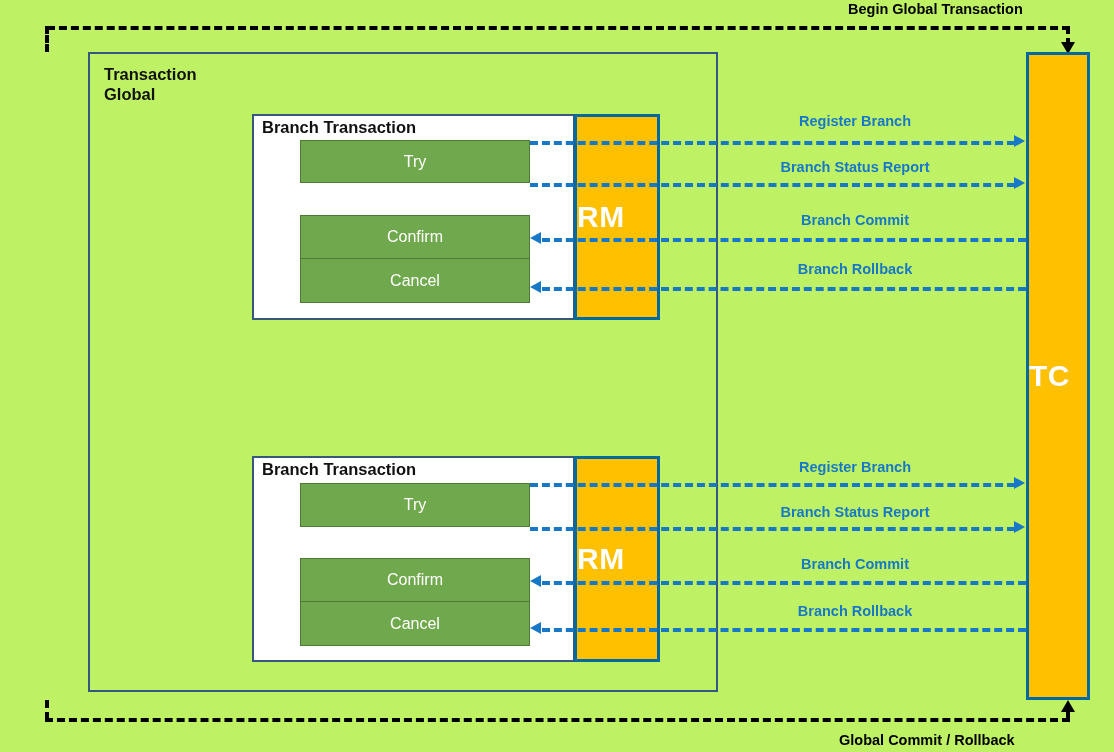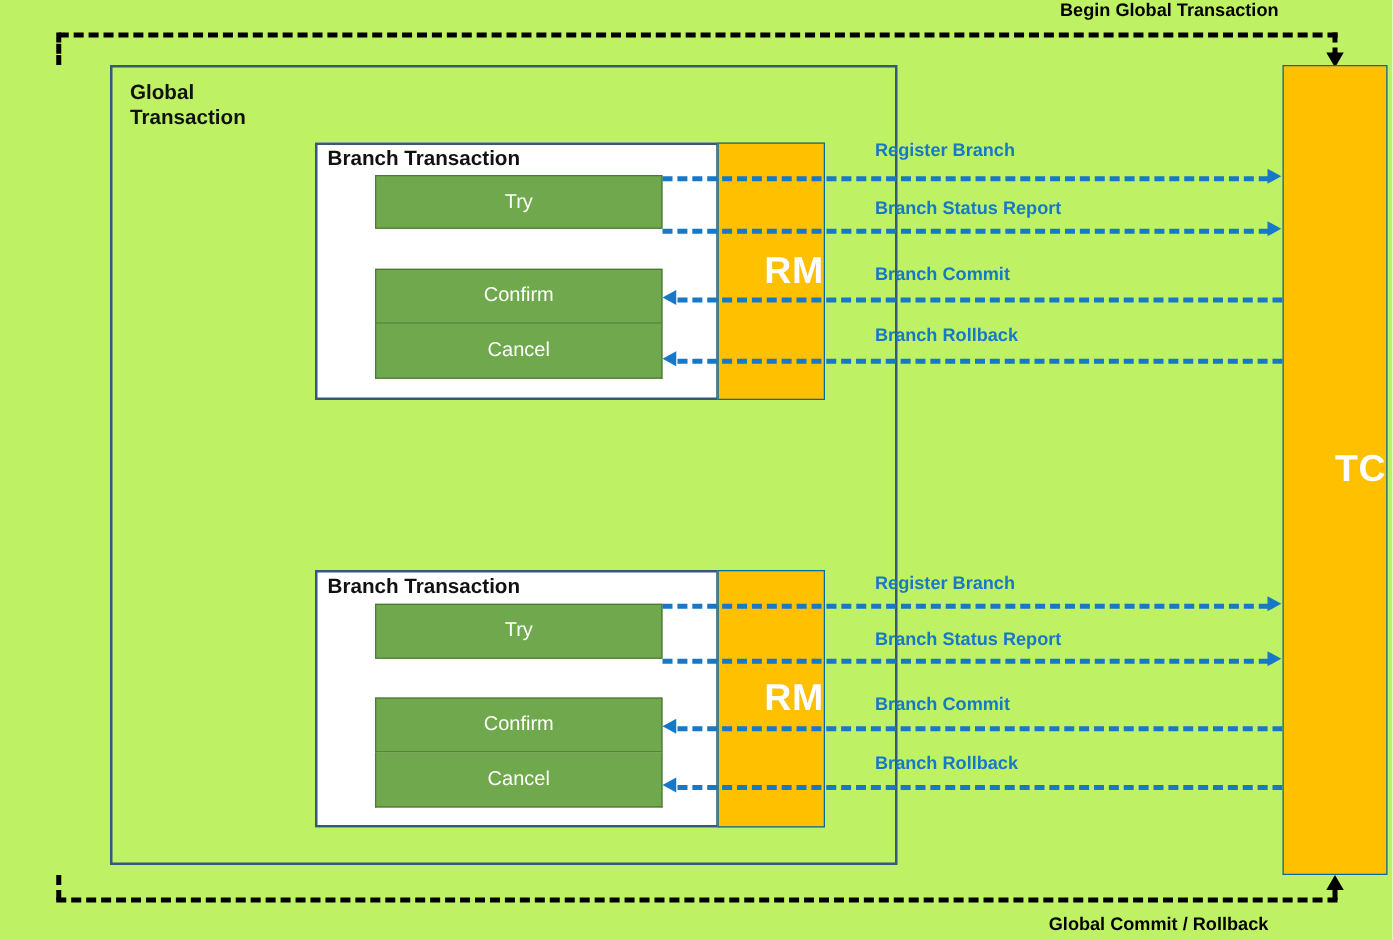--- a/index.html
+++ b/index.html
@@ -4,23 +4,23 @@
 <style>
   html,body{margin:0;padding:0;background:#ffffff;}
   body{font-family:"Liberation Sans",sans-serif;}
   #canvas{position:relative;width:1114px;height:752px;background:#bef264;overflow:hidden;}
 
   .abs{position:absolute;box-sizing:border-box;}
 
   
   .actor{
     background:#FFC000;
-    border:1px solid #0369a1;
+    border:3px solid #0369a1;
     color:#ffffff;
-    display:flex;align-items:center;justify-content:flex-end;
+    display:flex;align-items:center;justify-content:flex-start;
     font-weight:bold;
   }
   .actor-label{font-size:30px;letter-spacing:.5px;color:#ffffff;
     text-shadow:0 0 1px rgba(0,0,0,.08);}
 
   
   .bluebox{border:2px solid #36587E;background:transparent;}
   .bluebox-thin{border:2px solid #36587E;background:#ffffff;}
 
   .box-title{font-size:16.5px;font-weight:bold;color:#111111;line-height:1.24;}
@@ -44,21 +44,21 @@
   }
   .arrow-l{
     width:0;height:0;
     border-right:11px solid #1878C8;
     border-top:6px solid transparent;
     border-bottom:6px solid transparent;
   }
 
   .msg-label{
     font-size:14.5px;font-weight:bold;color:#1878C8;
-    white-space:nowrap;text-align:left;
+    white-space:nowrap;text-align:center;
   }
 
   
   .kline-h{height:0;border-top:4px dashed #000000;}
   .kline-v{width:0;border-left:4px dashed #000000;}
   .arrow-d{
     width:0;height:0;
     border-top:12px solid #000000;
     border-left:7px solid transparent;
     border-right:7px solid transparent;
@@ -79,29 +79,29 @@
 <div id="canvas">
 
   <div class="abs global-label" style="left:848px;top:1px;">Begin Global Transaction</div>
 
   <div class="abs kline-h" style="left:47px;top:26px;width:1023px;"></div>
   <div class="abs kline-v" style="left:45px;top:26px;height:26px;"></div>
   <div class="abs kline-v" style="left:1066px;top:26px;height:20px;"></div>
   <div class="abs arrow-d" style="left:1061px;top:42px;"></div>
 
 
-  <div class="abs actor" style="left:1026px;top:52px;width:84px;height:648px;">
+  <div class="abs actor" style="left:1026px;top:52px;width:64px;height:648px;">
     <span class="actor-label">TC</span>
   </div>
 
   <div class="abs bluebox" style="left:88px;top:52px;width:630px;height:640px;"></div>
 
   <div class="abs box-title" style="left:104px;top:64px;width:200px;">
+    <div>Transaction</div>
     <div>Global</div>
-    <div>Transaction</div>
   </div>
 
   <div class="abs bluebox-thin" style="left:252px;top:114px;width:323px;height:206px;"></div>
 
   <div class="abs box-title" style="left:262px;top:117px;"><span>Branch Transaction</span></div>
 
   <div class="abs greenbox" style="left:300px;top:140px;width:230px;height:43px;">
     <span>Try</span>
   </div>
 

